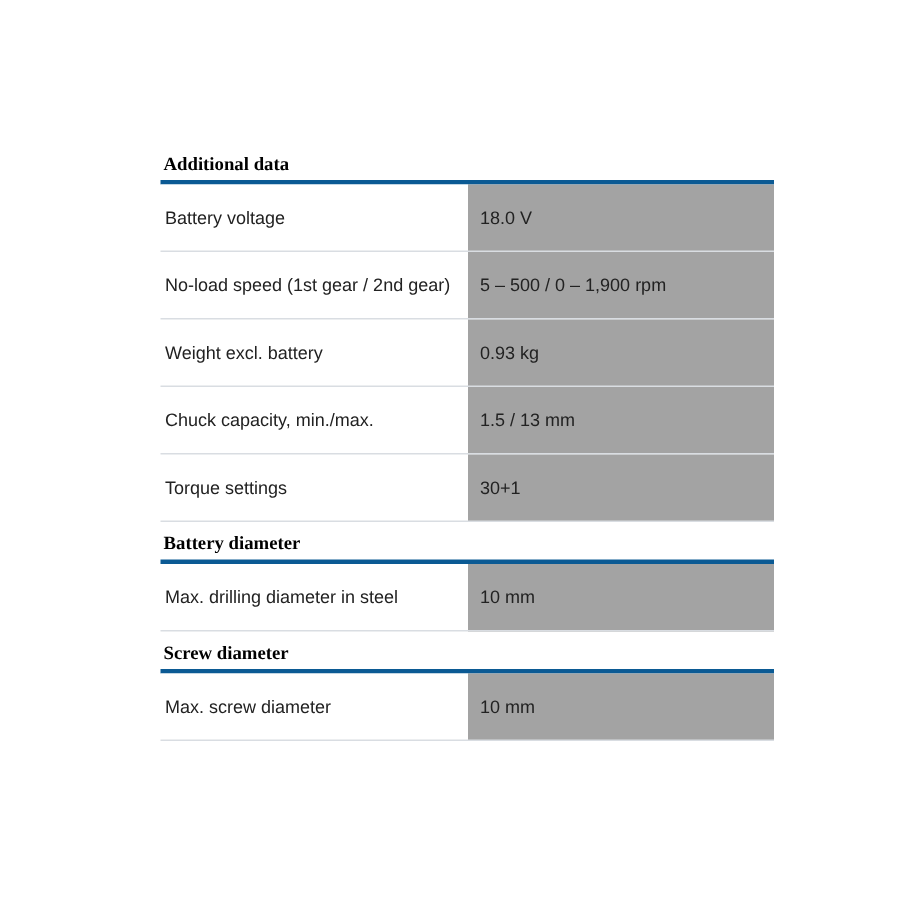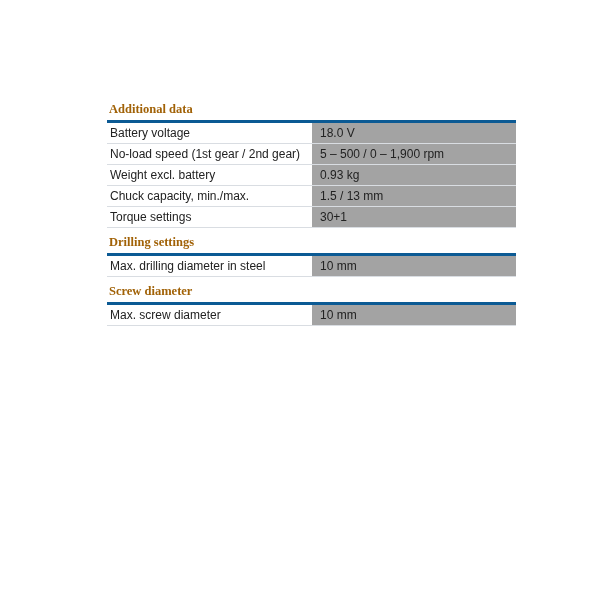--- a/index.html
+++ b/index.html
@@ -2,34 +2,34 @@
 <html><head>
 <meta charset="utf-8">
 <style>
   html, body { margin: 0; padding: 0; background: #ffffff; }
   body { width: 604px; height: 604px; position: relative; overflow: hidden; }
   .spec { position: absolute; left: 107px; top: 98px; width: 409px; }
   .section-title {
     font-family: "Liberation Serif", serif;
     font-weight: bold;
     font-size: 12.5px;
-    color: #a16207;
+    color: #000000;
     height: 22px;
     line-height: 22px;
     margin: 0;
     padding-left: 2px;
   }
   .section + .section .section-title { margin-top: 3px; }
   .rule { height: 3px; background: #0b5a94; margin-top: 0; }
   table { border-collapse: collapse; width: 409px; table-layout: fixed; }
   td {
     font-family: "Liberation Sans", sans-serif;
     font-size: 12px;
     color: #222222;
-    height: 20px;
+    height: 44px;
     padding: 0 0 0 3px;
     border-bottom: 1.5px solid #d9dde2;
     vertical-align: middle;
     white-space: nowrap;
   }
   td.label { width: 202px; background: #ffffff; }
   td.value { background: #a3a3a3; padding-left: 8px; }
 </style>
 </head>
 <body>
@@ -59,21 +59,21 @@
       </tr>
       <tr>
         <td class="label">Torque settings</td>
         <td class="value">30+1</td>
       </tr>
     </tbody>
       </table>
   </div>
 
   <div class="section">
-    <h3 class="section-title">Drilling settings</h3>
+    <h3 class="section-title">Battery diameter</h3>
     <div class="rule"></div>
     <table>
       <tbody>
       <tr>
         <td class="label">Max. drilling diameter in steel</td>
         <td class="value">10 mm</td>
       </tr>
     </tbody>
       </table>
   </div>

